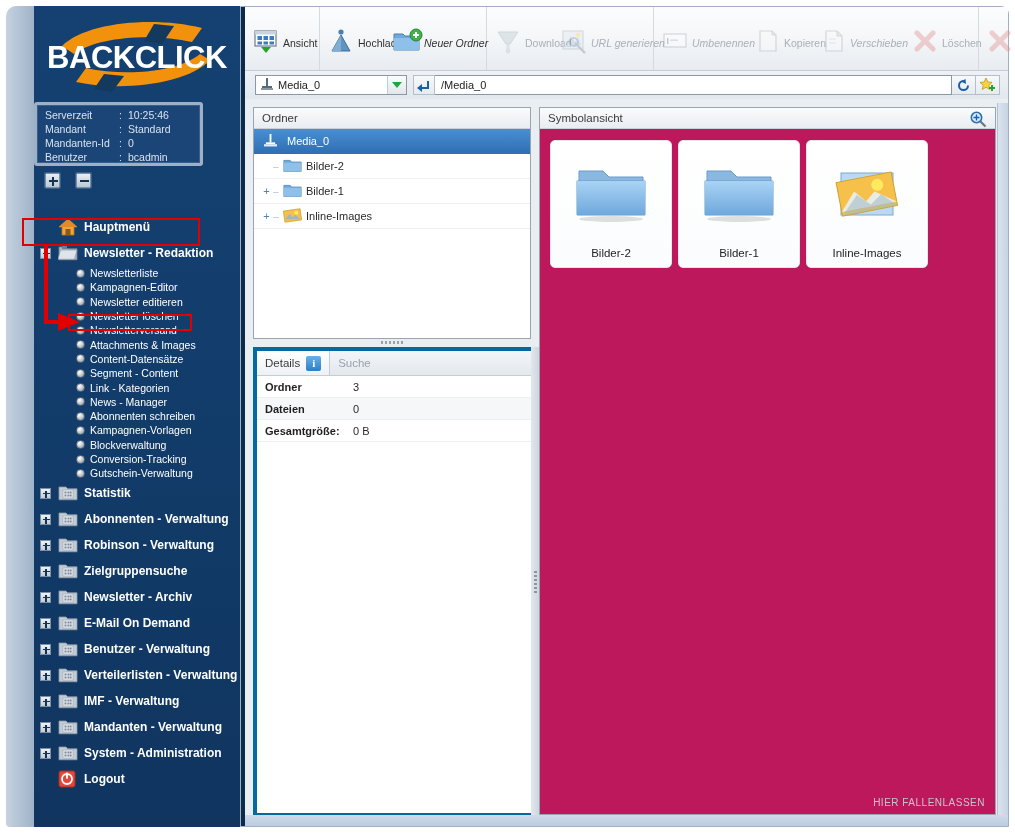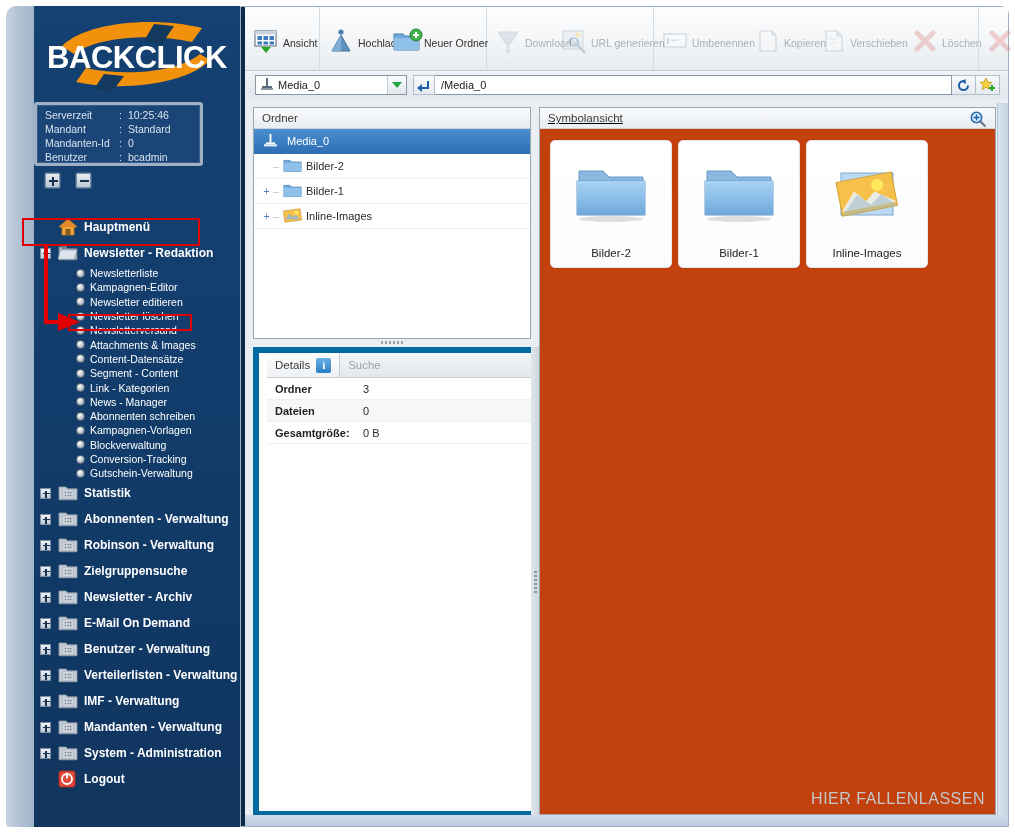--- a/index.html
+++ b/index.html
@@ -156,21 +156,21 @@
   }
   .tb-group.last { border-right: none; }
   .tb-btn {
     width: 66px;
     display: flex; flex-direction: row; align-items: center;
     justify-content: flex-start;
     padding-top: 7px;
     cursor: pointer;
     position: relative;
   }
-  .tb-btn.wide { width: 92px; }
+  .tb-btn.wide { width: 92px; font-style: italic; }
   .tb-btn .tb-ico { width: 34px; height: 30px; position: relative; }
   .tb-btn .tb-lbl {
     margin-top: 2px; font-size: 10.5px; color: #303030; white-space: nowrap;
   }
   .tb-btn.disabled .tb-lbl { color: #a9b0b7; }
   .tb-btn.disabled .tb-ico { opacity: 0.38; }
 
   
   #pathbar {
     position: absolute; left: 4px; top: 64px; right: 0; height: 28px;
@@ -270,22 +270,21 @@
   .grip-v .dots {
     width: 3px; height: 22px;
     background: repeating-linear-gradient(to bottom, #8d969f 0 2px, transparent 2px 4px);
   }
 
   
   #details-panel {
     position: absolute; left: 12px; top: 340px;
     width: 324px; height: 470px;
     background: #ffffff;
-    border: 6px solid #0369a1;
-    padding-left: 8px;
+    border: 4px solid #0369a1;
   }
   #det-tabs { height: 25px; display: flex; background: linear-gradient(to bottom,#fbfcfd,#e7ebef); border-bottom:1px solid #c4ccd4;}
   .det-tab {
     display: flex; align-items: center; gap: 6px;
     padding: 0 8px; font-size: 11.5px; color: #3a3a3a;
     border-right: 1px solid #c4ccd4;
     cursor: pointer;
     background: linear-gradient(to bottom, #ffffff, #eef1f5);
   }
   .det-tab.inactive {
@@ -305,41 +304,40 @@
     font-size: 11px; border-bottom: 1px solid #edf0f3;
   }
   .det-row:nth-child(even) { background: #f5f7f9; }
   .det-row .dk { width: 96px; padding-left: 8px; font-weight: bold; color: #1f1f1f; }
   .det-row .dv { color: #2a2a2a; }
 
   
   #symbol-panel {
     position: absolute; left: 298px; top: 100px;
     right: 12px; bottom: 11px;
-    background: #c2410c;
+    background: #be185d;
     border: 1px solid #9aa5b0;
-    text-decoration: underline;
   }
   #symbol-body { position: absolute; left:0; top:22px; right:0; bottom:0; padding: 10px 0 0 10px; }
   .sym-item {
     width: 122px; height: 128px;
     float: left;
     margin-right: 6px;
     border: 1px solid #e2e6ea;
     border-radius: 5px;
     background: linear-gradient(to bottom, #ffffff, #fbfcfd);
     display: flex; flex-direction: column; align-items: center;
     justify-content: flex-start;
     cursor: pointer;
   }
   .sym-item .sico { margin-top: 24px; width: 76px; height: 62px; position: relative; }
   .sym-item .slbl { margin-top: 20px; font-size: 11.5px; color: #1f1f1f; }
   #drop-hint {
     position: absolute; right: 10px; bottom: 6px;
-    font-size: 16px; color: #c2c7cc; letter-spacing: 0.5px;
+    font-size: 10px; color: #c2c7cc; letter-spacing: 0.5px;
   }
   .zoom-icon { position: absolute; right: 8px; top: 2px; width: 18px; height: 18px; cursor: pointer;}
 
   
   #rightstrip {
     position: absolute; right: 0; top: 96px; width: 11px; bottom: 11px;
     background: linear-gradient(to right, #dbe4ee, #c6d3e2);
     border-left: 1px solid #b4c1d0;
   }
   #bottomstrip {

